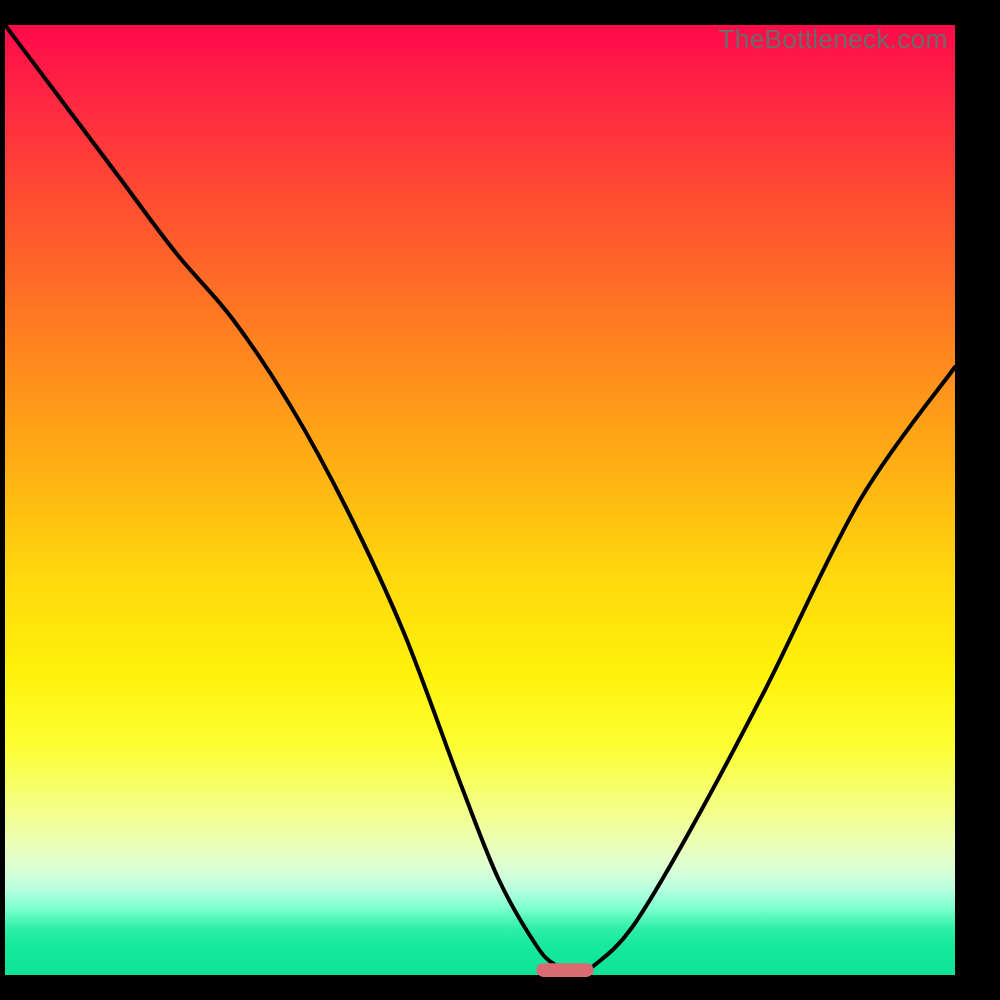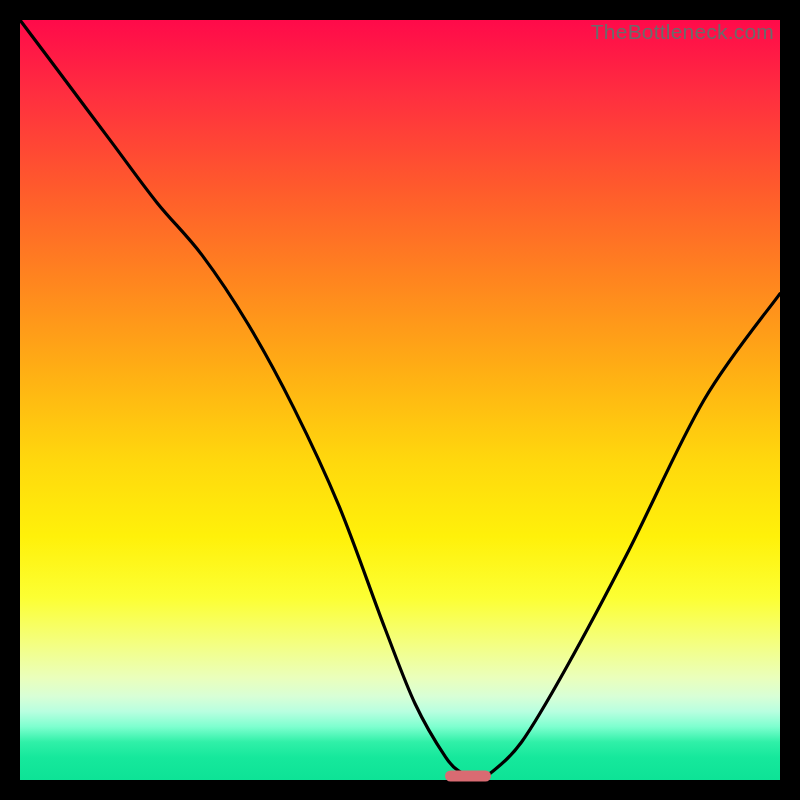--- a/index.html
+++ b/index.html
@@ -6,21 +6,21 @@
     margin: 0;
     padding: 0;
     width: 800px;
     height: 800px;
     background: #000;
     overflow: hidden;
     font-family: Arial, Helvetica, sans-serif;
   }
   .frame {
     position: absolute;
-    left: 20px;
+    left: 4px;
     top: 20px;
     width: 760px;
     height: 760px;
     background: #000;
   }
   .plot {
     position: absolute;
     left: 0;
     top: 0;
     width: 760px;

